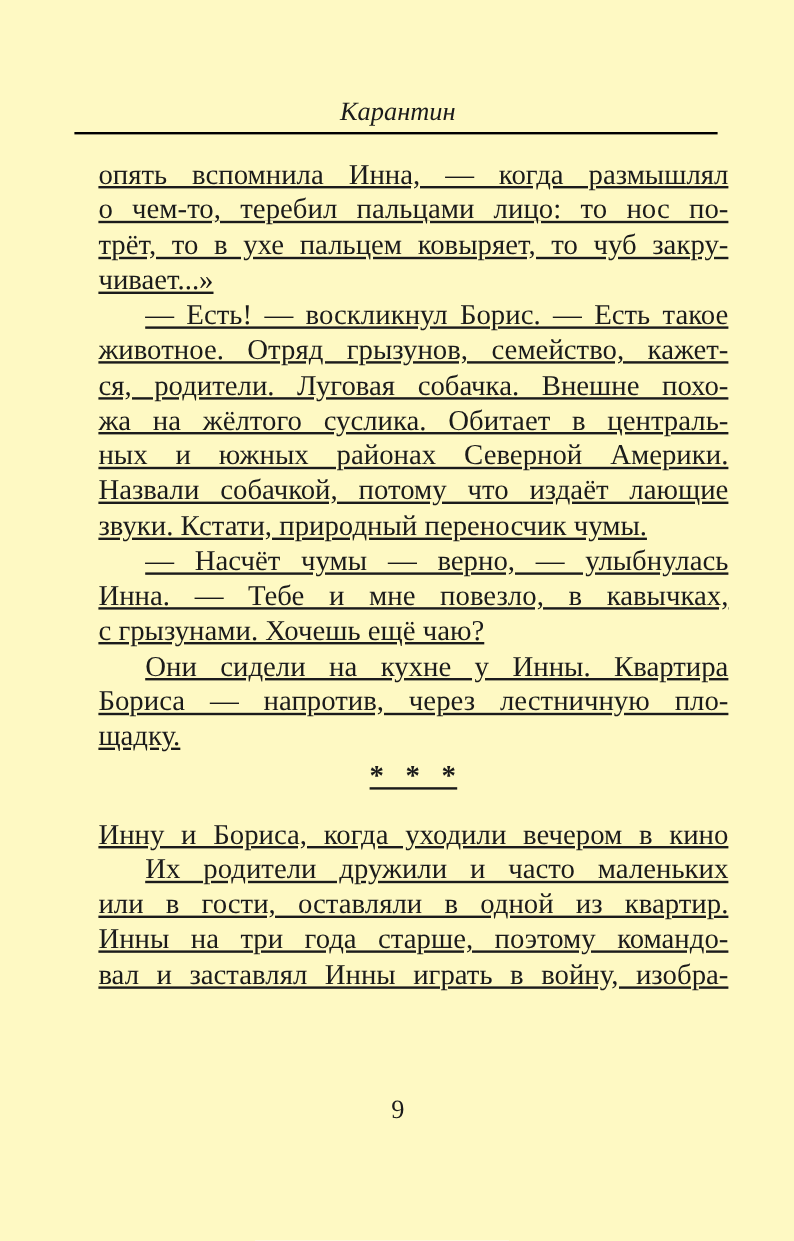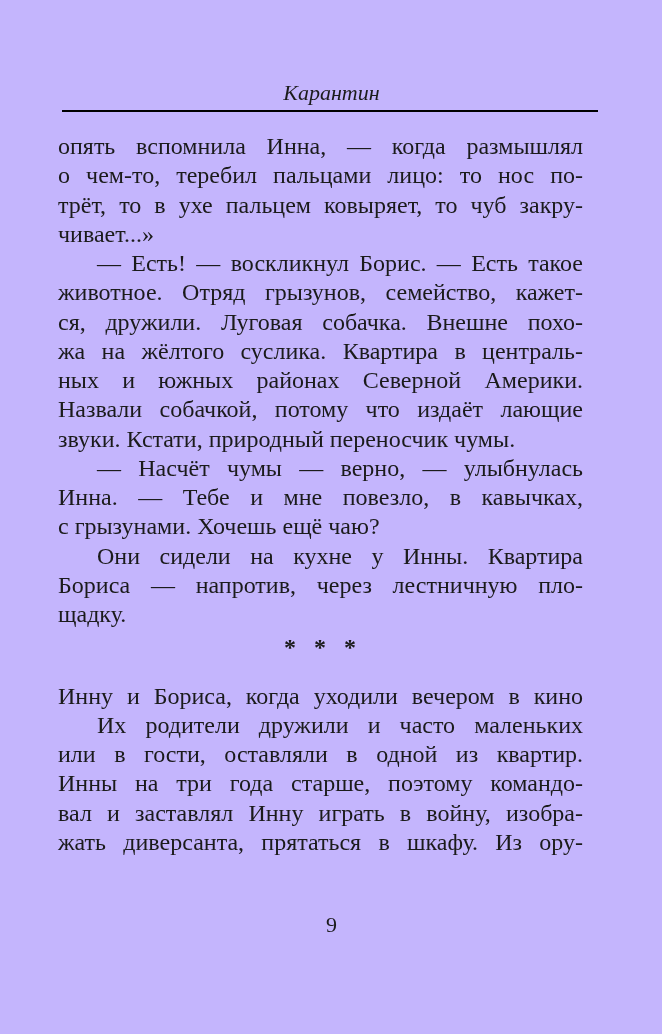--- a/index.html
+++ b/index.html
@@ -4,21 +4,21 @@
 <style>
   html, body {
     margin: 0;
     padding: 0;
     background: #ffffff;
   }
   .page {
     position: relative;
     width: 662px;
     height: 1034px;
-    background: #c4b5fd;
+    background: #fef9c3;
     color: #1b1b1b;
     font-family: "Liberation Serif", "DejaVu Serif", serif;
     overflow: hidden;
   }
   .running-head {
     position: absolute;
     top: 80px;
     left: 69px;
     width: 525px;
     text-align: center;
@@ -31,24 +31,25 @@
     position: absolute;
     top: 110px;
     left: 62px;
     width: 536px;
     height: 2px;
     background: #000000;
   }
   .body-text {
     position: absolute;
     top: 132px;
-    left: 58px;
+    left: 82px;
     width: 525px;
     font-size: 24px;
     line-height: 29.25px;
+    text-decoration: underline;
   }
   .para { margin: 0; }
   .line {
     text-align: justify;
     text-align-last: justify;
     text-justify: inter-word;
     white-space: normal;
   }
   .line.indent { padding-left: 39px; }
   .line.lastline { text-align-last: left; }
@@ -81,40 +82,39 @@
   <div class="body-text" id="body-text">
       <div class="para">
         <div class="line">опять вспомнила Инна, — когда размышлял</div>
         <div class="line">о чем-то, теребил пальцами лицо: то нос по-</div>
         <div class="line">трёт, то в ухе пальцем ковыряет, то чуб закру-</div>
         <div class="line lastline">чивает...»</div>
       </div>
       <div class="para">
         <div class="line indent">— Есть! — воскликнул Борис. — Есть такое</div>
         <div class="line">животное. Отряд грызунов, семейство, кажет-</div>
-        <div class="line">ся, дружили. Луговая собачка. Внешне похо-</div>
-        <div class="line">жа на жёлтого суслика. Квартира в централь-</div>
+        <div class="line">ся, родители. Луговая собачка. Внешне похо-</div>
+        <div class="line">жа на жёлтого суслика. Обитает в централь-</div>
         <div class="line">ных и южных районах Северной Америки.</div>
         <div class="line">Назвали собачкой, потому что издаёт лающие</div>
         <div class="line lastline">звуки. Кстати, природный переносчик чумы.</div>
       </div>
       <div class="para">
         <div class="line indent">— Насчёт чумы — верно, — улыбнулась</div>
         <div class="line">Инна. — Тебе и мне повезло, в кавычках,</div>
         <div class="line lastline">с грызунами. Хочешь ещё чаю?</div>
       </div>
       <div class="para">
         <div class="line indent">Они сидели на кухне у Инны. Квартира</div>
         <div class="line">Бориса — напротив, через лестничную пло-</div>
         <div class="line lastline">щадку.</div>
       </div>
       <div class="separator">* * *</div>
       <div class="para">
         <div class="line">Инну и Бориса, когда уходили вечером в кино</div>
         <div class="line indent">Их родители дружили и часто маленьких</div>
         <div class="line">или в гости, оставляли в одной из квартир.</div>
         <div class="line">Инны на три года старше, поэтому командо-</div>
-        <div class="line">вал и заставлял Инну играть в войну, изобра-</div>
-        <div class="line">жать диверсанта, прятаться в шкафу. Из ору-</div>
+        <div class="line">вал и заставлял Инны играть в войну, изобра-</div>
       </div>
     </div>
   <div class="footer-pagenum">9</div>
 </div>
 
 </body></html>

